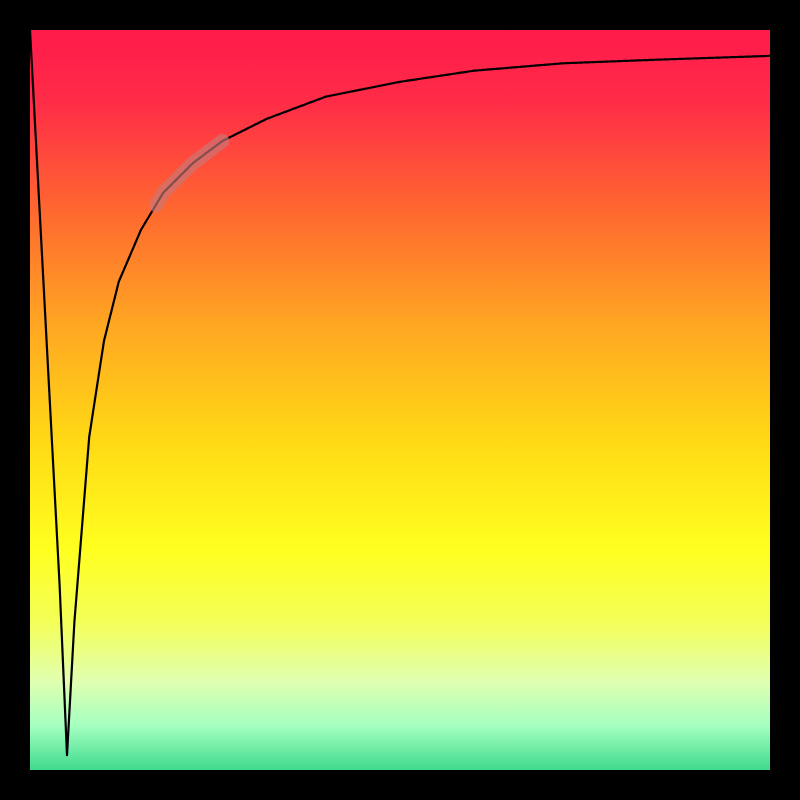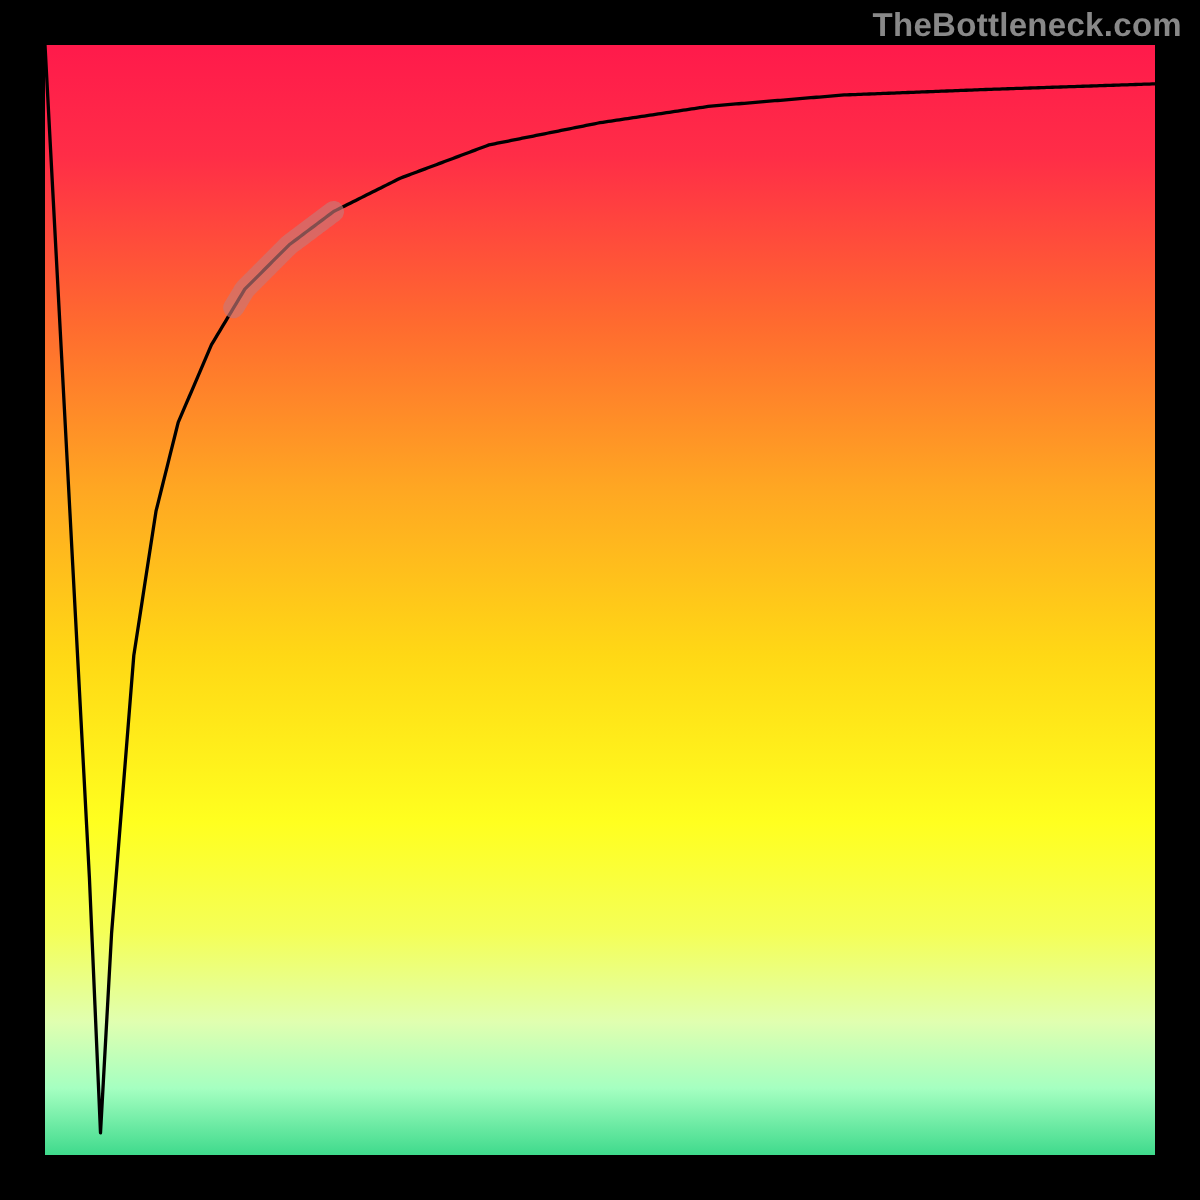--- a/index.html
+++ b/index.html
@@ -52,14 +52,13 @@
     </defs>
 
     <rect id="plot-bg" fill="url(#heat-gradient)" x="30" y="30" width="740" height="740"></rect>
 
     <path id="curve-path" fill="none" stroke-width="2.2" stroke-linejoin="round" stroke-linecap="round" d="M30.00 30.00 L31.85 64.69 L33.70 99.38 L35.55 134.06 L37.40 168.75 L39.25 203.44 L41.10 238.13 L42.95 272.81 L44.80 307.50 L46.65 342.19 L48.50 376.88 L50.35 411.56 L52.20 446.25 L54.05 480.94 L55.90 515.63 L57.75 550.31 L59.60 585.00 L61.45 627.55 L63.30 670.10 L65.15 712.65 L67.00 755.20 L68.85 721.90 L70.70 688.60 L72.55 655.30 L74.40 622.00 L76.25 598.88 L78.10 575.75 L79.95 552.63 L81.80 529.50 L83.65 506.38 L85.50 483.25 L87.35 460.13 L89.20 437.00 L91.05 424.97 L92.90 412.95 L94.75 400.92 L96.60 388.90 L98.45 376.88 L100.30 364.85 L102.15 352.83 L104.00 340.80 L105.85 333.40 L107.70 326.00 L109.55 318.60 L111.40 311.20 L113.25 303.80 L115.10 296.40 L116.95 289.00 L118.80 281.60 L120.65 277.28 L122.50 272.97 L124.35 268.65 L126.20 264.33 L128.05 260.02 L129.90 255.70 L131.75 251.38 L133.60 247.07 L135.45 242.75 L137.30 238.43 L139.15 234.12 L141.00 229.80 L142.85 226.72 L144.70 223.63 L146.55 220.55 L148.40 217.47 L150.25 214.38 L152.10 211.30 L153.95 208.22 L155.80 205.13 L157.65 202.05 L159.50 198.97 L161.35 195.88 L163.20 192.80 L165.05 190.95 L166.90 189.10 L168.75 187.25 L170.60 185.40 L172.45 183.55 L174.30 181.70 L176.15 179.85 L178.00 178.00 L179.85 176.15 L181.70 174.30 L183.55 172.45 L185.40 170.60 L187.25 168.75 L189.10 166.90 L190.95 165.05 L192.80 163.20 L194.65 161.81 L196.50 160.43 L198.35 159.04 L200.20 157.65 L202.05 156.26 L203.90 154.87 L205.75 153.49 L207.60 152.10 L209.45 150.71 L211.30 149.32 L213.15 147.94 L215.00 146.55 L216.85 145.16 L218.70 143.78 L220.55 142.39 L222.40 141.00 L224.25 140.08 L226.10 139.15 L227.95 138.22 L229.80 137.30 L231.65 136.38 L233.50 135.45 L235.35 134.52 L237.20 133.60 L239.05 132.68 L240.90 131.75 L242.75 130.82 L244.60 129.90 L246.45 128.98 L248.30 128.05 L250.15 127.12 L252.00 126.20 L253.85 125.28 L255.70 124.35 L257.55 123.42 L259.40 122.50 L261.25 121.58 L263.10 120.65 L264.95 119.72 L266.80 118.80 L268.65 118.11 L270.50 117.41 L272.35 116.72 L274.20 116.02 L276.05 115.33 L277.90 114.64 L279.75 113.94 L281.60 113.25 L283.45 112.56 L285.30 111.86 L287.15 111.17 L289.00 110.48 L290.85 109.78 L292.70 109.09 L294.55 108.39 L296.40 107.70 L298.25 107.01 L300.10 106.31 L301.95 105.62 L303.80 104.92 L305.65 104.23 L307.50 103.54 L309.35 102.84 L311.20 102.15 L313.05 101.46 L314.90 100.76 L316.75 100.07 L318.60 99.38 L320.45 98.68 L322.30 97.99 L324.15 97.29 L326.00 96.60 L327.85 96.23 L329.70 95.86 L331.55 95.49 L333.40 95.12 L335.25 94.75 L337.10 94.38 L338.95 94.01 L340.80 93.64 L342.65 93.27 L344.50 92.90 L346.35 92.53 L348.20 92.16 L350.05 91.79 L351.90 91.42 L353.75 91.05 L355.60 90.68 L357.45 90.31 L359.30 89.94 L361.15 89.57 L363.00 89.20 L364.85 88.83 L366.70 88.46 L368.55 88.09 L370.40 87.72 L372.25 87.35 L374.10 86.98 L375.95 86.61 L377.80 86.24 L379.65 85.87 L381.50 85.50 L383.35 85.13 L385.20 84.76 L387.05 84.39 L388.90 84.02 L390.75 83.65 L392.60 83.28 L394.45 82.91 L396.30 82.54 L398.15 82.17 L400.00 81.80 L401.85 81.52 L403.70 81.24 L405.55 80.97 L407.40 80.69 L409.25 80.41 L411.10 80.14 L412.95 79.86 L414.80 79.58 L416.65 79.30 L418.50 79.03 L420.35 78.75 L422.20 78.47 L424.05 78.19 L425.90 77.91 L427.75 77.64 L429.60 77.36 L431.45 77.08 L433.30 76.81 L435.15 76.53 L437.00 76.25 L438.85 75.97 L440.70 75.69 L442.55 75.42 L444.40 75.14 L446.25 74.86 L448.10 74.59 L449.95 74.31 L451.80 74.03 L453.65 73.75 L455.50 73.47 L457.35 73.20 L459.20 72.92 L461.05 72.64 L462.90 72.36 L464.75 72.09 L466.60 71.81 L468.45 71.53 L470.30 71.26 L472.15 70.98 L474.00 70.70 L475.85 70.55 L477.70 70.39 L479.55 70.24 L481.40 70.08 L483.25 69.93 L485.10 69.77 L486.95 69.62 L488.80 69.47 L490.65 69.31 L492.50 69.16 L494.35 69.00 L496.20 68.85 L498.05 68.70 L499.90 68.54 L501.75 68.39 L503.60 68.23 L505.45 68.08 L507.30 67.93 L509.15 67.77 L511.00 67.62 L512.85 67.46 L514.70 67.31 L516.55 67.15 L518.40 67.00 L520.25 66.85 L522.10 66.69 L523.95 66.54 L525.80 66.38 L527.65 66.23 L529.50 66.07 L531.35 65.92 L533.20 65.77 L535.05 65.61 L536.90 65.46 L538.75 65.30 L540.60 65.15 L542.45 65.00 L544.30 64.84 L546.15 64.69 L548.00 64.53 L549.85 64.38 L551.70 64.23 L553.55 64.07 L555.40 63.92 L557.25 63.76 L559.10 63.61 L560.95 63.45 L562.80 63.30 L564.65 63.23 L566.50 63.16 L568.35 63.09 L570.20 63.02 L572.05 62.94 L573.90 62.87 L575.75 62.80 L577.60 62.73 L579.45 62.66 L581.30 62.59 L583.15 62.52 L585.00 62.45 L586.85 62.37 L588.70 62.30 L590.55 62.23 L592.40 62.16 L594.25 62.09 L596.10 62.02 L597.95 61.95 L599.80 61.88 L601.65 61.81 L603.50 61.73 L605.35 61.66 L607.20 61.59 L609.05 61.52 L610.90 61.45 L612.75 61.38 L614.60 61.31 L616.45 61.24 L618.30 61.17 L620.15 61.09 L622.00 61.02 L623.85 60.95 L625.70 60.88 L627.55 60.81 L629.40 60.74 L631.25 60.67 L633.10 60.60 L634.95 60.53 L636.80 60.45 L638.65 60.38 L640.50 60.31 L642.35 60.24 L644.20 60.17 L646.05 60.10 L647.90 60.03 L649.75 59.96 L651.60 59.88 L653.45 59.81 L655.30 59.74 L657.15 59.67 L659.00 59.60 L660.85 59.54 L662.70 59.48 L664.55 59.41 L666.40 59.35 L668.25 59.29 L670.10 59.23 L671.95 59.17 L673.80 59.11 L675.65 59.05 L677.50 58.98 L679.35 58.92 L681.20 58.86 L683.05 58.80 L684.90 58.74 L686.75 58.67 L688.60 58.61 L690.45 58.55 L692.30 58.49 L694.15 58.43 L696.00 58.37 L697.85 58.31 L699.70 58.24 L701.55 58.18 L703.40 58.12 L705.25 58.06 L707.10 58.00 L708.95 57.94 L710.80 57.87 L712.65 57.81 L714.50 57.75 L716.35 57.69 L718.20 57.63 L720.05 57.56 L721.90 57.50 L723.75 57.44 L725.60 57.38 L727.45 57.32 L729.30 57.26 L731.15 57.19 L733.00 57.13 L734.85 57.07 L736.70 57.01 L738.55 56.95 L740.40 56.89 L742.25 56.83 L744.10 56.76 L745.95 56.70 L747.80 56.64 L749.65 56.58 L751.50 56.52 L753.35 56.46 L755.20 56.39 L757.05 56.33 L758.90 56.27 L760.75 56.21 L762.60 56.15 L764.45 56.09 L766.30 56.02 L768.15 55.96 L770.00 55.90 " stroke="#000000"></path>
 
     <path id="highlight-path" fill="none" stroke-width="14" stroke-linecap="round" d="M155.80 205.13 L156.91 203.28 L158.02 201.43 L159.13 199.58 L160.24 197.73 L161.35 195.88 L162.46 194.03 L163.57 192.43 L164.68 191.32 L165.79 190.21 L166.90 189.10 L168.01 187.99 L169.12 186.88 L170.23 185.77 L171.34 184.66 L172.45 183.55 L173.56 182.44 L174.67 181.33 L175.78 180.22 L176.89 179.11 L178.00 178.00 L179.11 176.89 L180.22 175.78 L181.33 174.67 L182.44 173.56 L183.55 172.45 L184.66 171.34 L185.77 170.23 L186.88 169.12 L187.99 168.01 L189.10 166.90 L190.21 165.79 L191.32 164.68 L192.43 163.57 L193.54 162.65 L194.65 161.81 L195.76 160.98 L196.87 160.15 L197.98 159.31 L199.09 158.48 L200.20 157.65 L201.31 156.82 L202.42 155.99 L203.53 155.15 L204.64 154.32 L205.75 153.49 L206.86 152.66 L207.97 151.82 L209.08 150.99 L210.19 150.16 L211.30 149.32 L212.41 148.49 L213.52 147.66 L214.63 146.83 L215.74 145.99 L216.85 145.16 L217.96 144.33 L219.07 143.50 L220.18 142.66 L221.29 141.83 L222.40 141.00 " stroke="rgba(200,120,120,0.65)"></path>
 
     <rect id="frame-rect" fill="none" x="30" y="30" width="740" height="740" stroke="#000000" stroke-width="0"></rect>
   </svg>
-  <div class="watermark">TheBottleneck.com</div>
 </div>
 
 </body></html>

